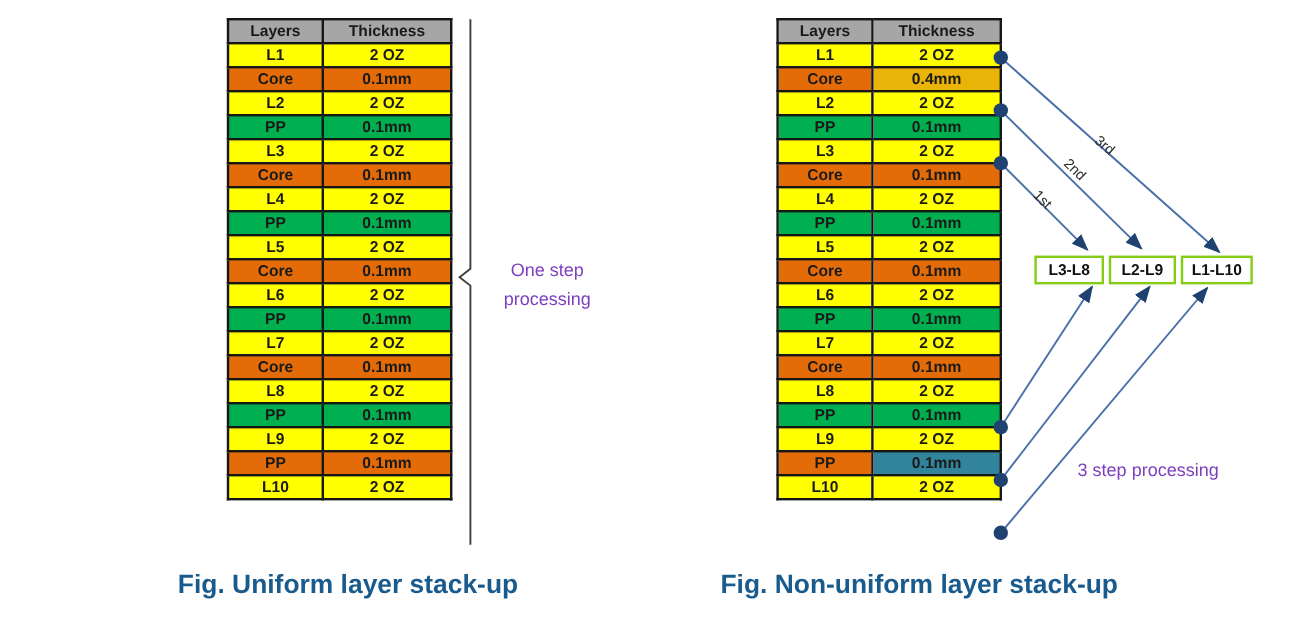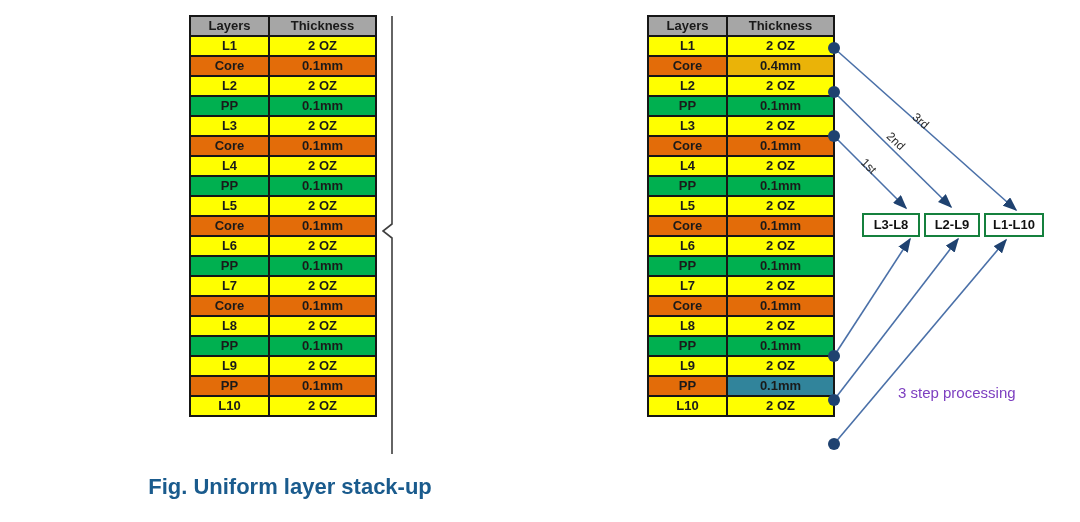--- a/index.html
+++ b/index.html
@@ -21,21 +21,21 @@
   svg.overlay{position:absolute;left:0;top:0;width:1080px;height:522px;pointer-events:none;}
   .step-label{font-size:12px;fill:#2b2b2b;font-family:"Liberation Sans",sans-serif;}
 
   
   .annotation{position:absolute;color:#7d3fc0;font-size:15px;font-weight:400;}
   #annotation-left{left:401px;top:214px;width:110px;text-align:center;line-height:24px;}
   #annotation-right{left:898px;top:384px;white-space:nowrap;}
 
   
   .group-box{position:absolute;top:213px;height:20px;line-height:20px;background:#ffffff;
-    border:2px solid #15803d;text-align:center;font-size:13px;font-weight:700;color:#111;}
+    border:2px solid #84cc16;text-align:center;font-size:13px;font-weight:700;color:#111;}
   #group-box-0{left:862px;width:54px;}
   #group-box-1{left:924px;width:52px;}
   #group-box-2{left:984px;width:56px;}
 
   
   .caption{position:absolute;top:474px;font-size:22px;font-weight:700;color:#1a5b8d;text-align:center;}
   #caption-left{left:120px;width:340px;}
   #caption-right{left:570px;width:392px;}
 </style>
 </head>
@@ -251,17 +251,19 @@
 
     <text class="step-label" text-anchor="middle" transform="translate(866,169) rotate(45)">1st</text>
     <text class="step-label" text-anchor="middle" transform="translate(893,144) rotate(44)">2nd</text>
     <text class="step-label" text-anchor="middle" transform="translate(918,124) rotate(41)">3rd</text>
   </svg>
 
   <div class="group-box" id="group-box-0">L3-L8</div>
   <div class="group-box" id="group-box-1">L2-L9</div>
   <div class="group-box" id="group-box-2">L1-L10</div>
 
+  <div class="annotation" id="annotation-left">One step processing</div>
   <div class="annotation" id="annotation-right">3 step processing</div>
 
   <div class="caption" id="caption-left">Fig. Uniform layer stack-up</div>
+  <div class="caption" id="caption-right">Fig. Non-uniform layer stack-up</div>
 
 </div>
 
 </body></html>

